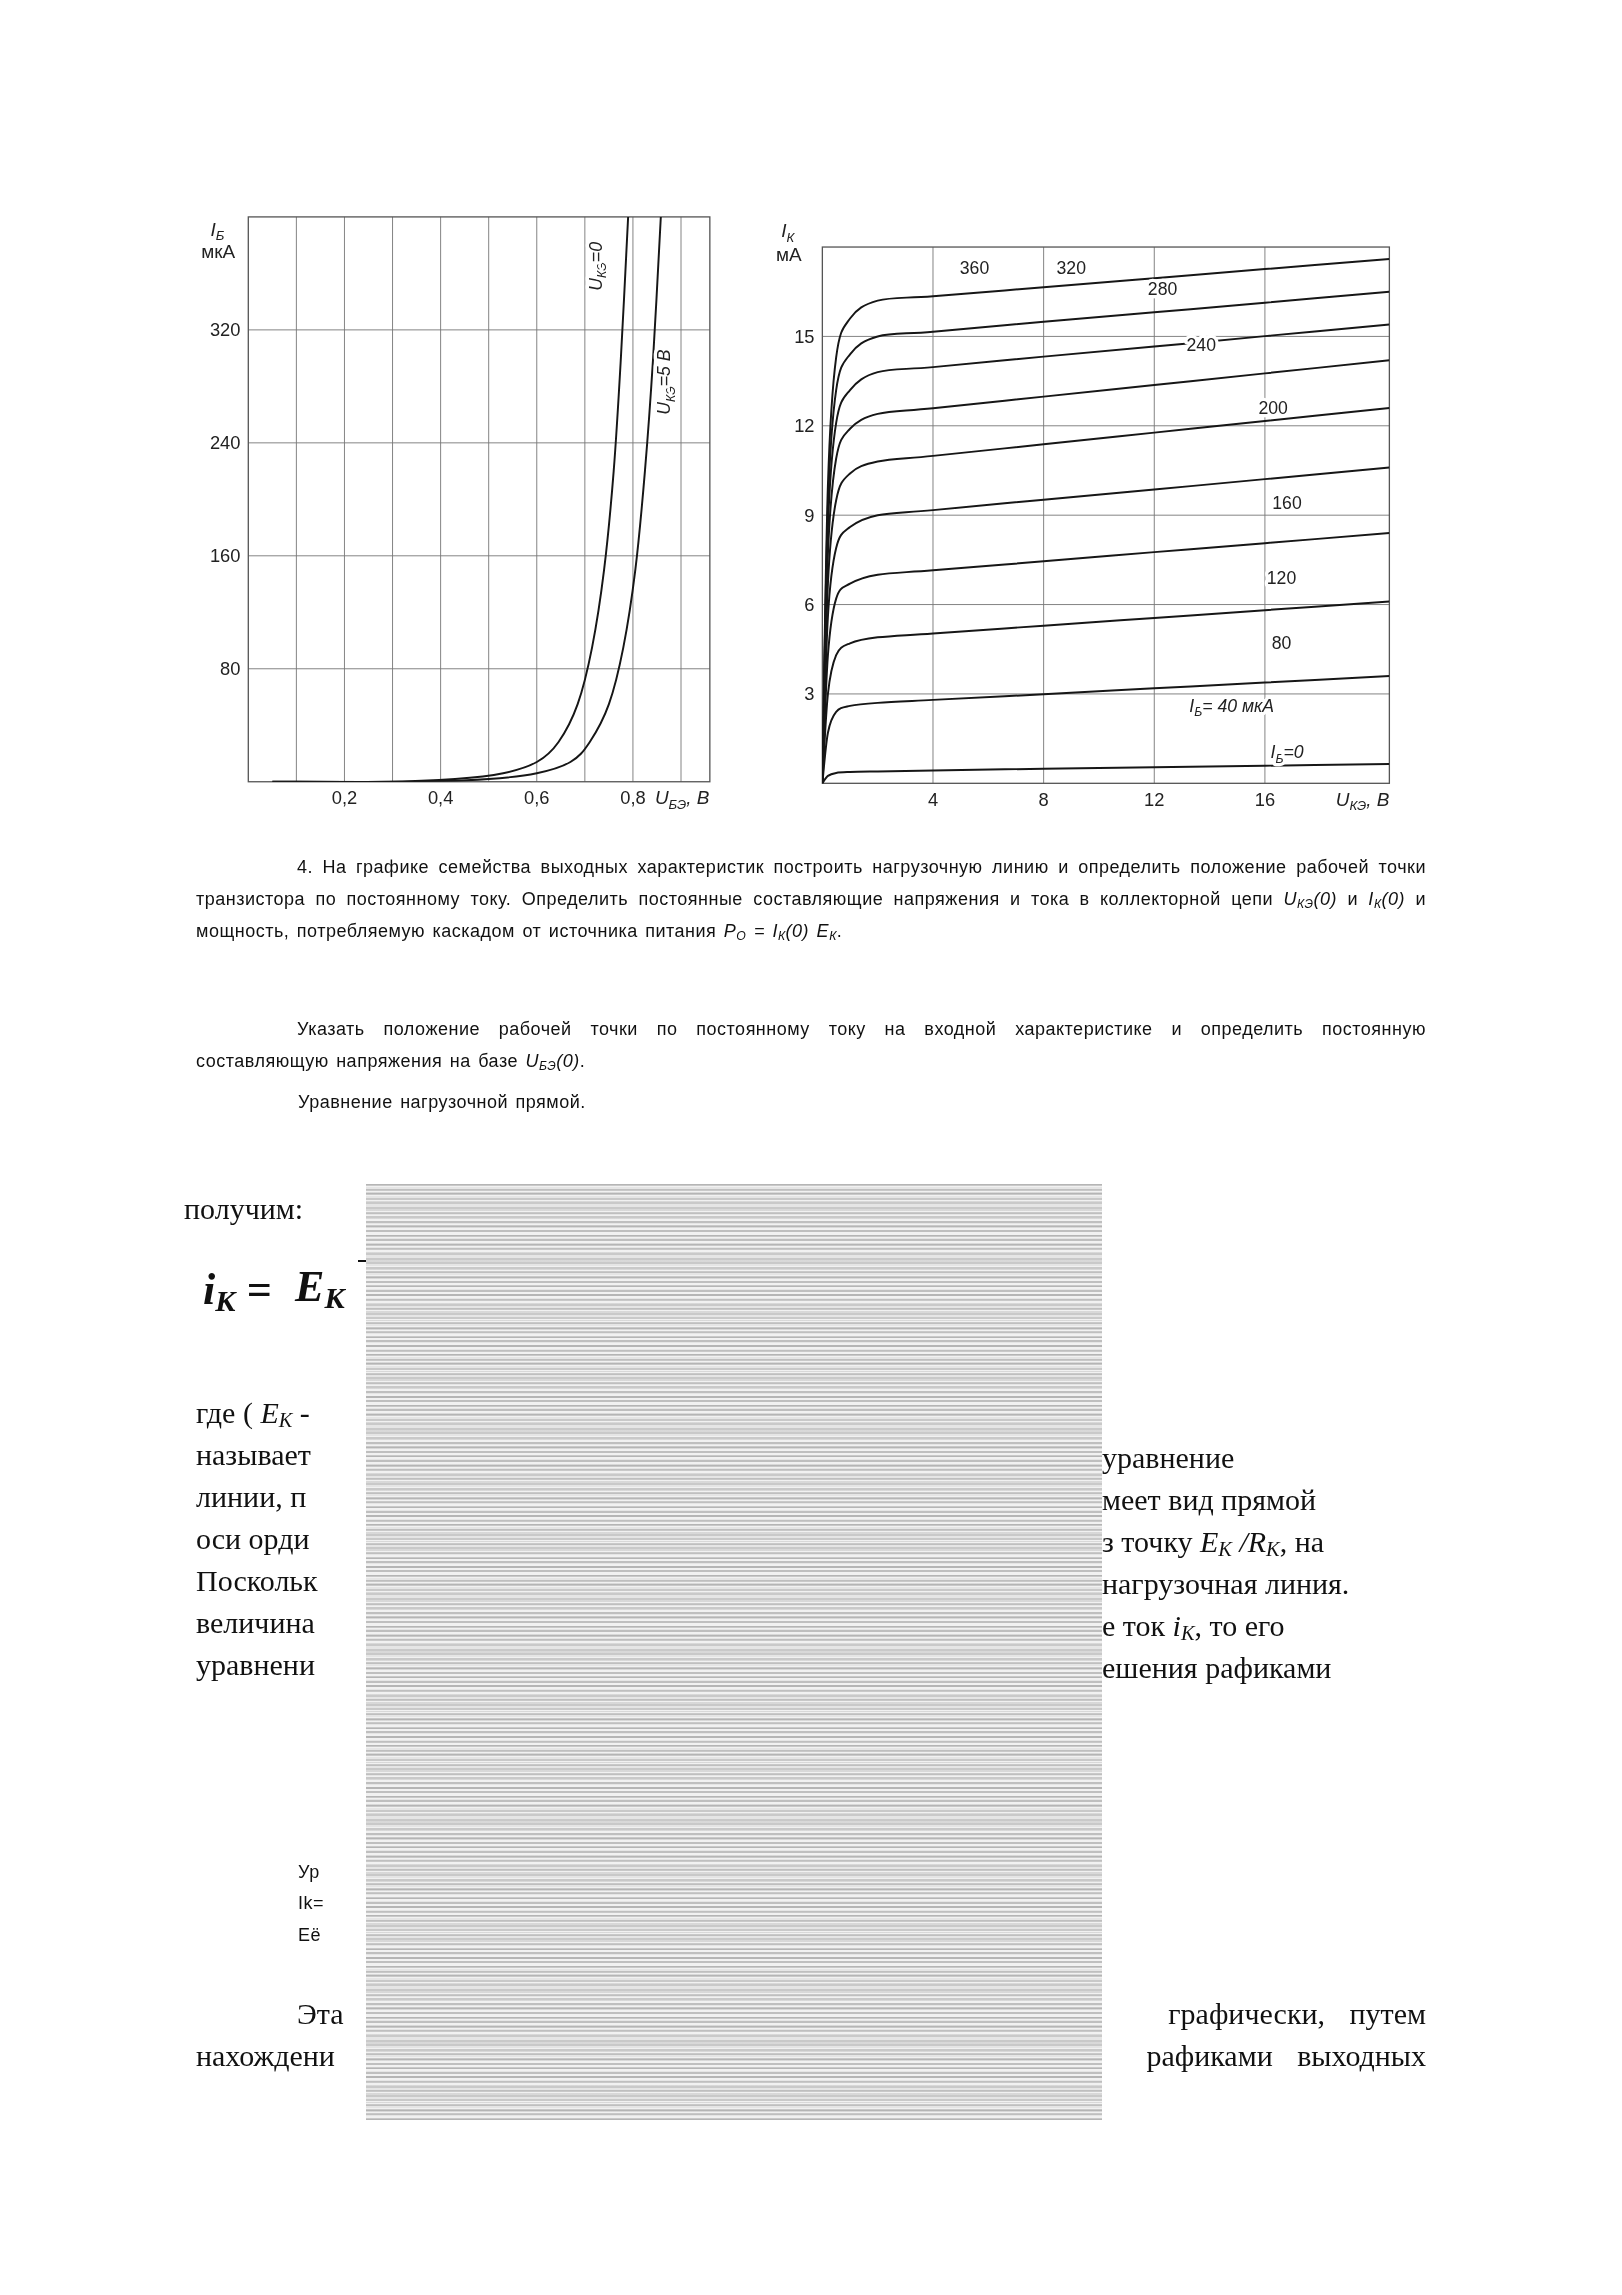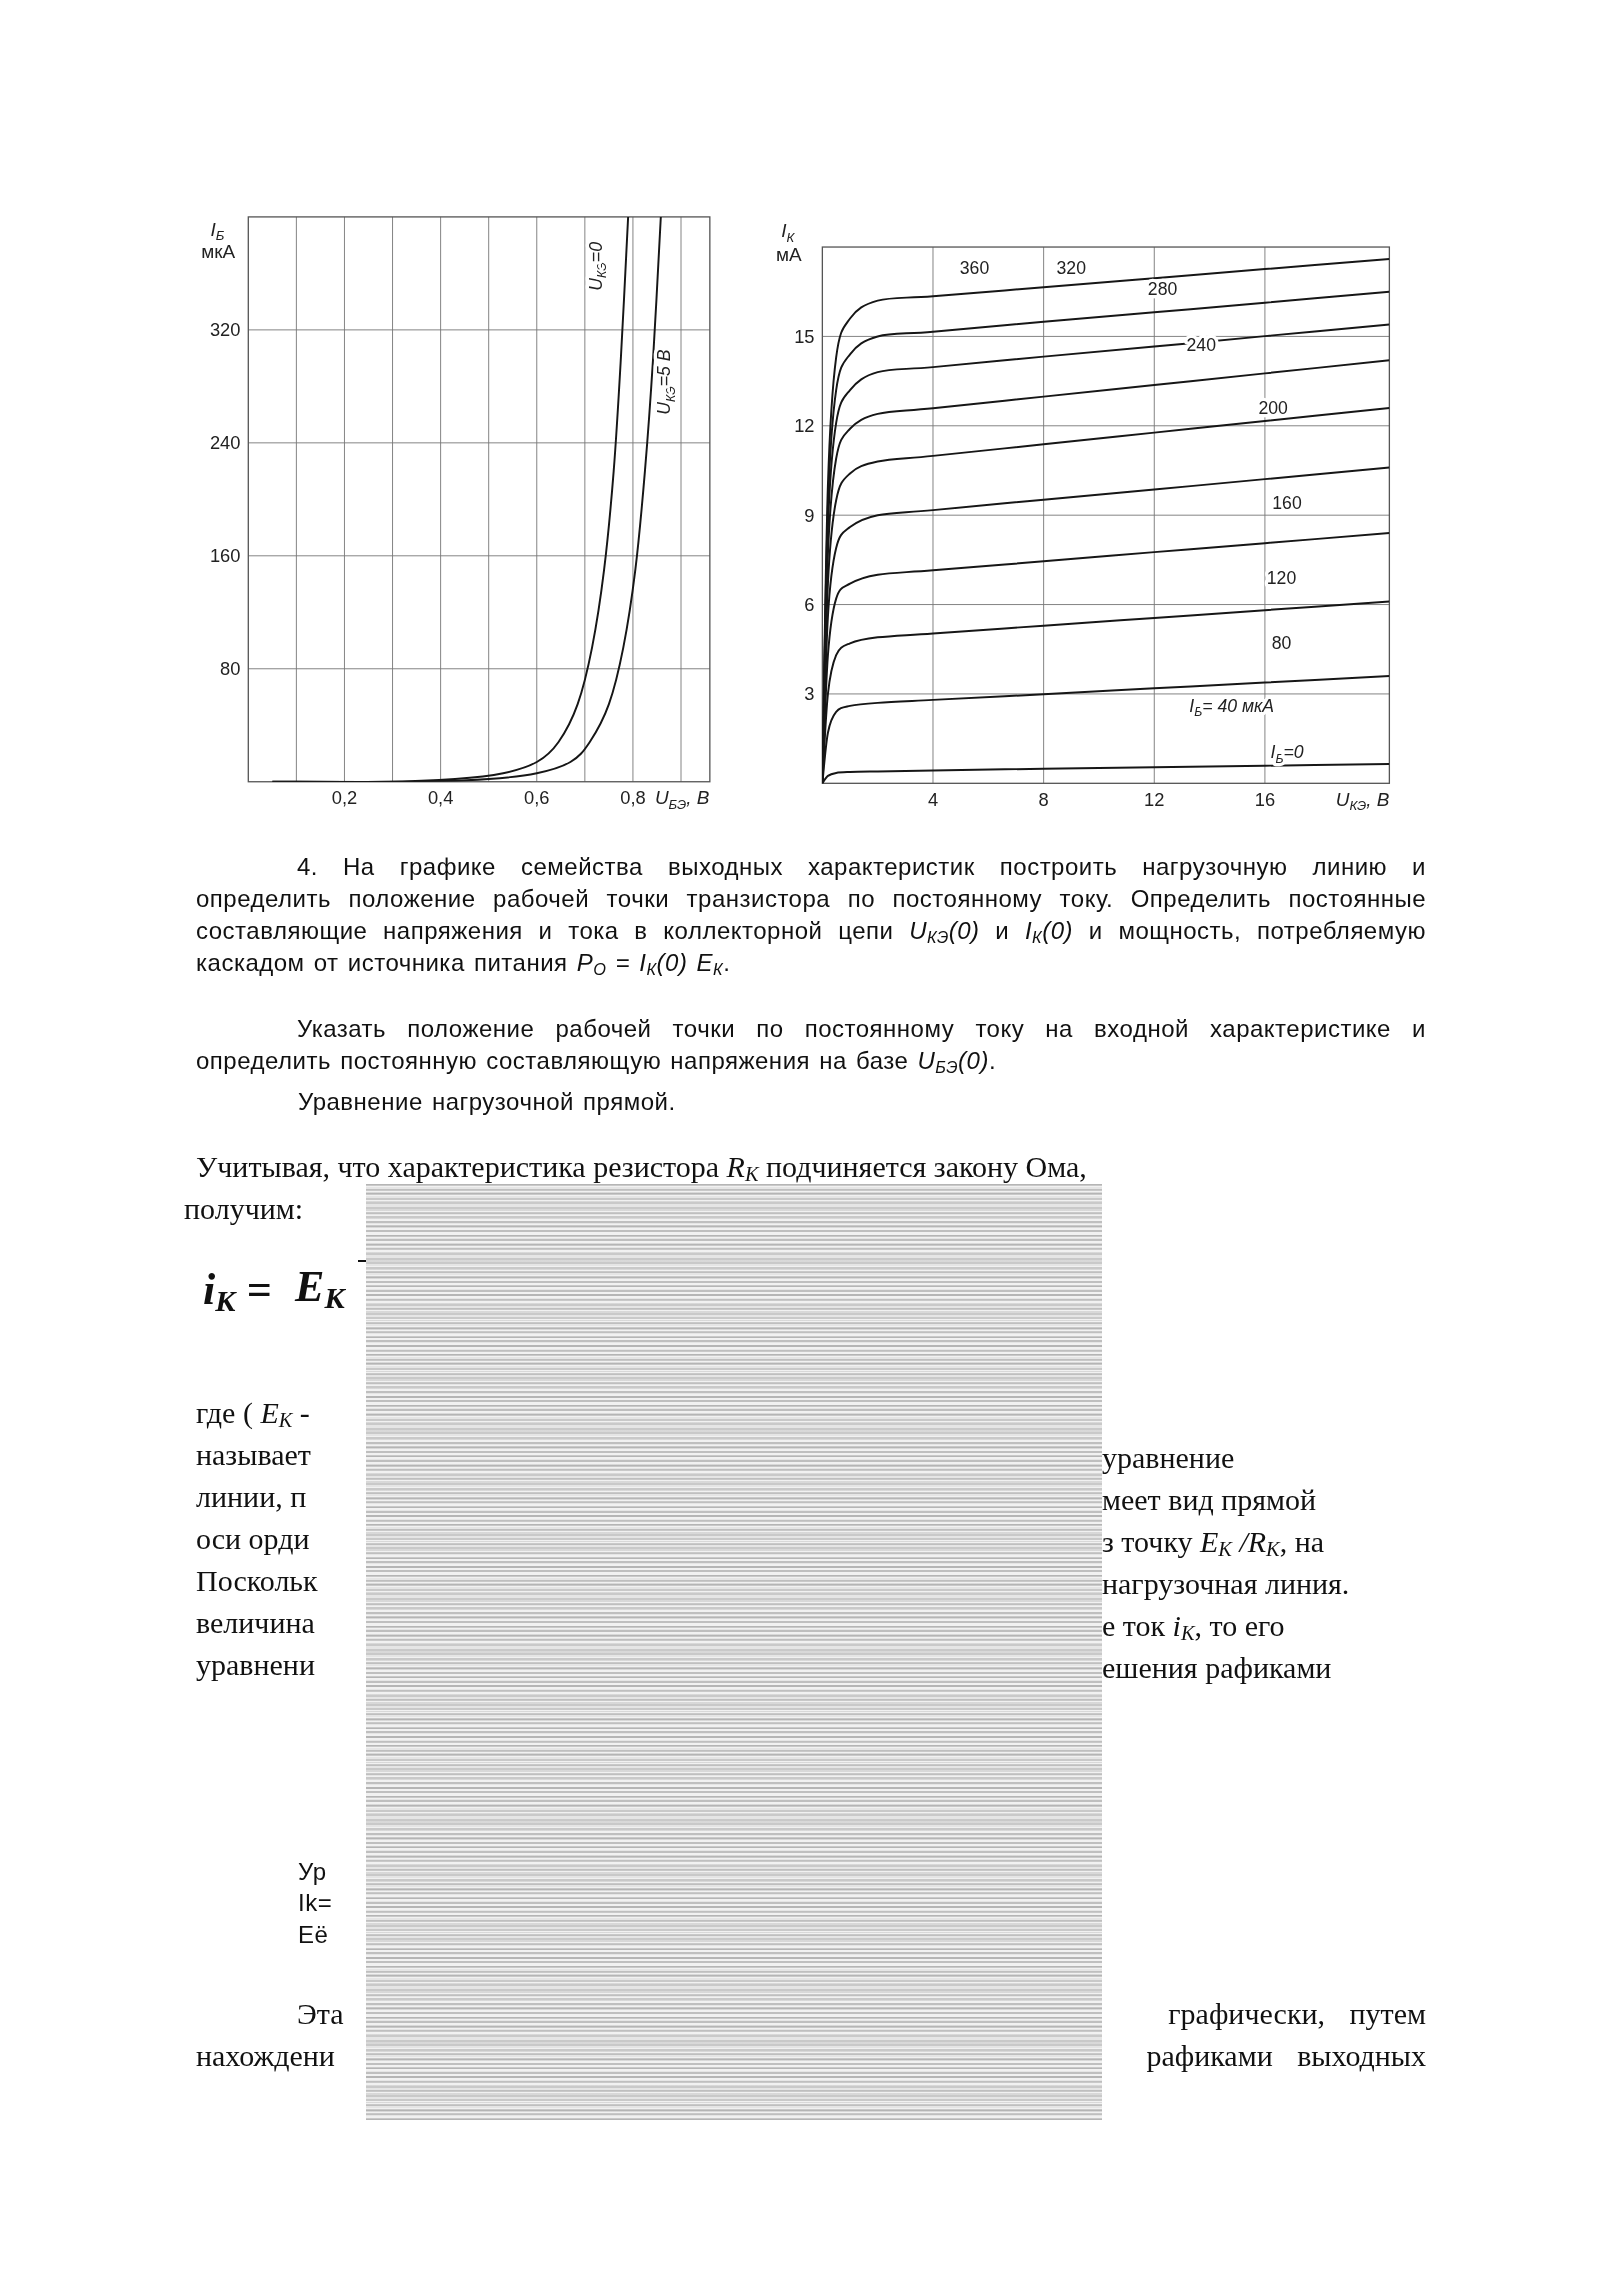--- a/index.html
+++ b/index.html
@@ -14,21 +14,21 @@
   .axis{font-size:29px;}
   .it{font-style:italic;}
   .sub{font-size:70%;}
   .clabel{font-size:27px;}
   .halo{paint-order:stroke;stroke:#ffffff;stroke-width:10px;stroke-linejoin:round;}
   .grid{stroke:#787878;stroke-width:1.4;}
   .frame{fill:none;stroke:#555;stroke-width:2;}
   .curve{fill:none;stroke:#161616;stroke-width:3;}
 
   
-  .sans{font-family:"Liberation Sans",sans-serif;font-size:24px;line-height:32px;
+  .sans{font-family:"Liberation Sans",sans-serif;font-size:18px;line-height:32px;
         letter-spacing:0.5px;word-spacing:2px;}
   .serif{font-family:"Liberation Serif",serif;font-size:30px;line-height:42px;}
   .para{position:absolute;width:1230px;}
   .just{text-align:justify;text-indent:101px;}
   .abs{position:absolute;}
   i{font-style:italic;}
   sub{font-size:68%;line-height:0;vertical-align:-0.22em;}
 
   .formula{position:absolute;left:203px;top:1260px;display:flex;align-items:center;gap:10.5px;
            font-family:"Liberation Serif",serif;font-style:italic;font-weight:bold;font-size:44px;}
@@ -148,21 +148,20 @@
       <text x="14" y="32" class="axis it" text-anchor="start"><tspan>I</tspan><tspan class="sub" dy="7">К</tspan></text>
       <text x="6" y="69" class="axis" text-anchor="start"><tspan>мА</tspan></text>
     </svg>
 
   <div class="sans para just" style="top:851px;left:196px">4.  На графике семейства выходных характеристик построить нагрузочную линию и определить положение рабочей точки транзистора по постоянному току. Определить постоянные составляющие напряжения и тока в коллекторной цепи <i>U<sub>КЭ</sub>(0)</i> и <i>I<sub>К</sub>(0)</i> и мощность, потребляемую каскадом от источника питания <i>P<sub>О</sub> = I<sub>К</sub>(0) E<sub>К</sub></i>.</div>
 
   <div class="sans para just" style="top:1013px;left:196px">Указать положение рабочей точки по постоянному току на входной характеристике и определить постоянную составляющую напряжения на базе <i>U<sub>БЭ</sub>(0)</i>.</div>
 
   <div class="sans abs" style="left:298px;top:1086px">Уравнение нагрузочной прямой.</div>
 
-  <div class="serif abs" style="left:196px;top:1146px">Учитывая, что характеристика резистора <i>R<sub>К</sub></i> подчиняется закону Ома,</div>
 
   <div class="serif abs" style="left:184px;top:1188px">получим:</div>
 
   <div class="formula">
     <span class="lhs">i<sub>К</sub> =</span>
     <span class="frac">
       <span class="num">E<sub>К</sub></span>
       <span class="den">R<sub>К</sub></span>
     </span>
   </div>

